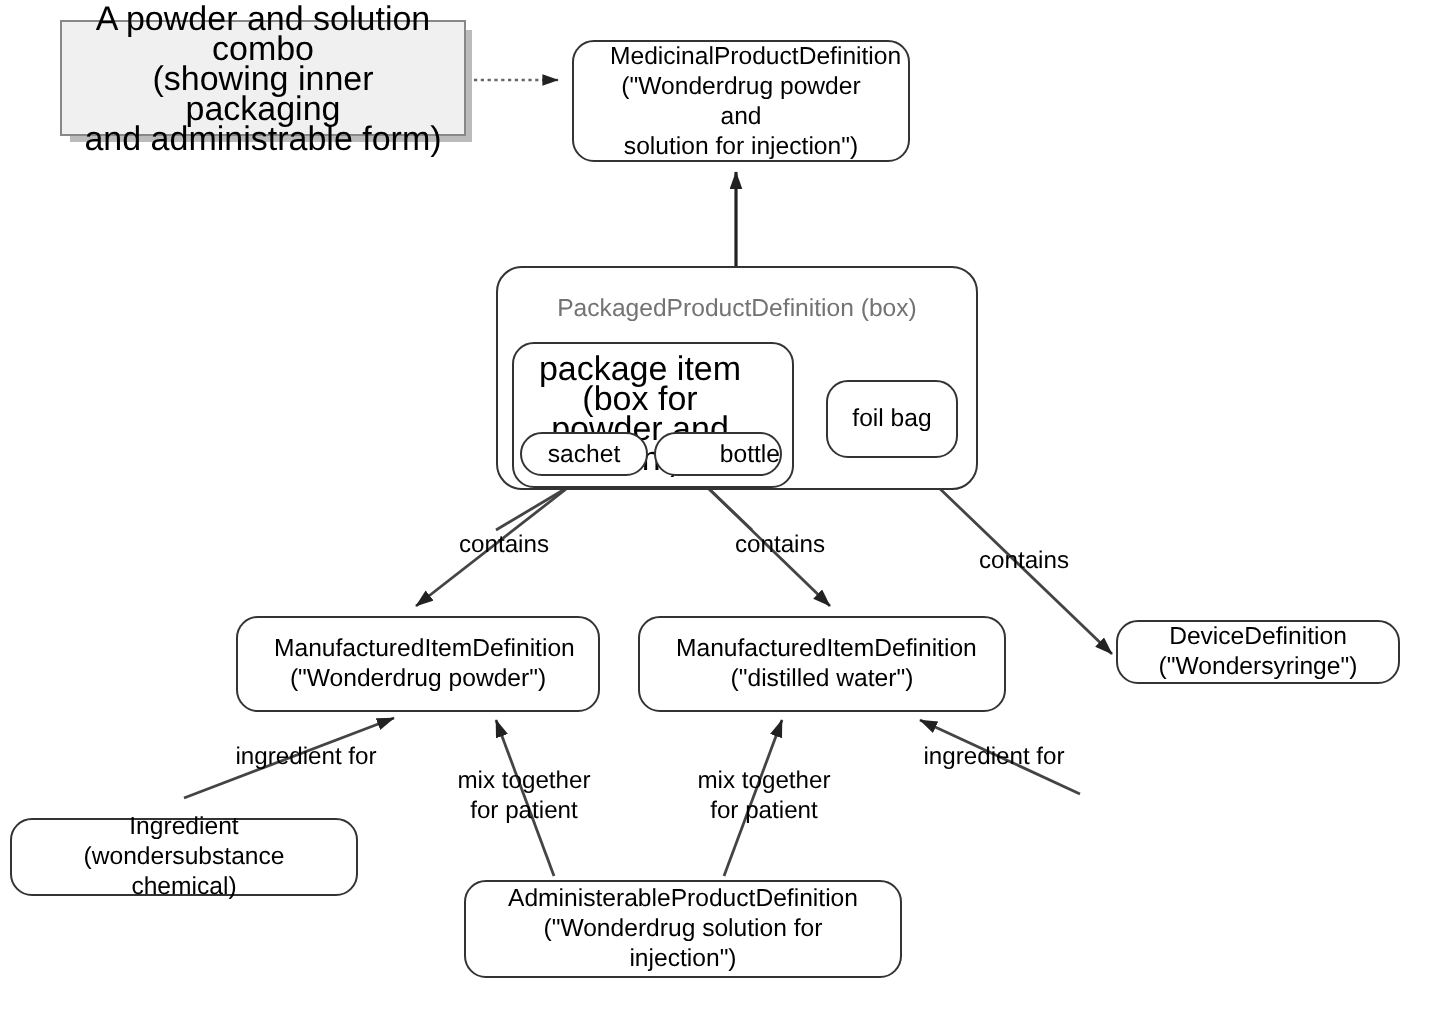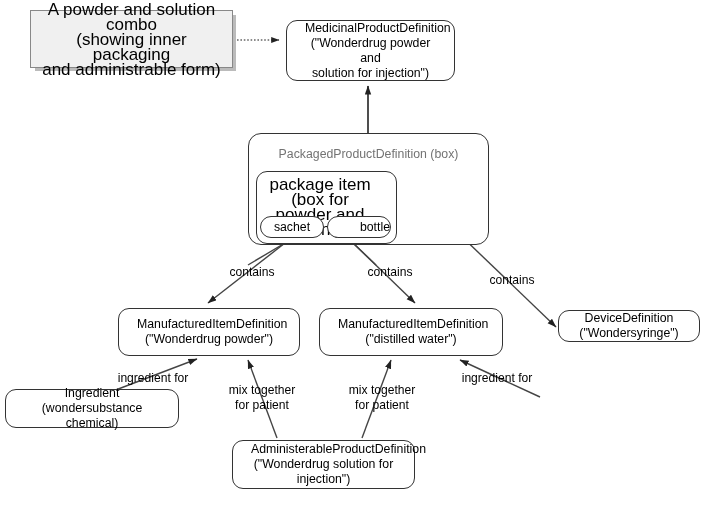--- a/index.html
+++ b/index.html
@@ -193,44 +193,47 @@
 
       <div class="chip" style="left:3px; top:44px; width:64px; height:22px;">
         <span>sachet</span>
       </div>
 
       <div class="chip" style="left:70px; top:44px; width:64px; height:22px;justify-content:flex-end;">
         <span>bottle</span>
       </div>
     </div>
 
+    <div class="chip" style="left:164px; top:56px; width:66px; height:39px;">
+      <span>foil bag</span>
+    </div>
   </div>
 
   <div class="node" style="left:118px; top:308px; width:182px; height:48px;">
     <span class="node-inner-label" style="white-space: pre-line;">ManufacturedItemDefinition
 ("Wonderdrug powder")</span>
   </div>
 
   <div class="node" style="left:319px; top:308px; width:184px; height:48px;">
     <span class="node-inner-label" style="white-space: pre-line;">ManufacturedItemDefinition
 ("distilled water")</span>
   </div>
 
   <div class="node" style="left:558px; top:310px; width:142px; height:32px;">
     <span class="node-inner-label" style="white-space: pre-line;">DeviceDefinition
 ("Wondersyringe")</span>
   </div>
 
-  <div class="node" style="left:5px; top:389px; width:174px; height:39px;">
+  <div class="node" style="left:5px; top:409px; width:174px; height:39px;">
     <span class="node-inner-label" style="white-space: pre-line;">Ingredient (wondersubstance
 chemical)</span>
   </div>
 
 
-  <div class="node" style="left:232px; top:440px; width:183px; height:49px;">
+  <div class="node" style="left:232px; top:440px; width:219px; height:49px;">
     <span class="node-inner-label" style="white-space: pre-line;">AdministerableProductDefinition
 ("Wonderdrug solution for
 injection")</span>
   </div>
 
   <div class="edge-label" style="left:222px; top:265px; width:60px;">contains</div>
 
   <div class="edge-label" style="left:360px; top:265px; width:60px;">contains</div>
 
   <div class="edge-label" style="left:482px; top:273px; width:60px;">contains</div>

